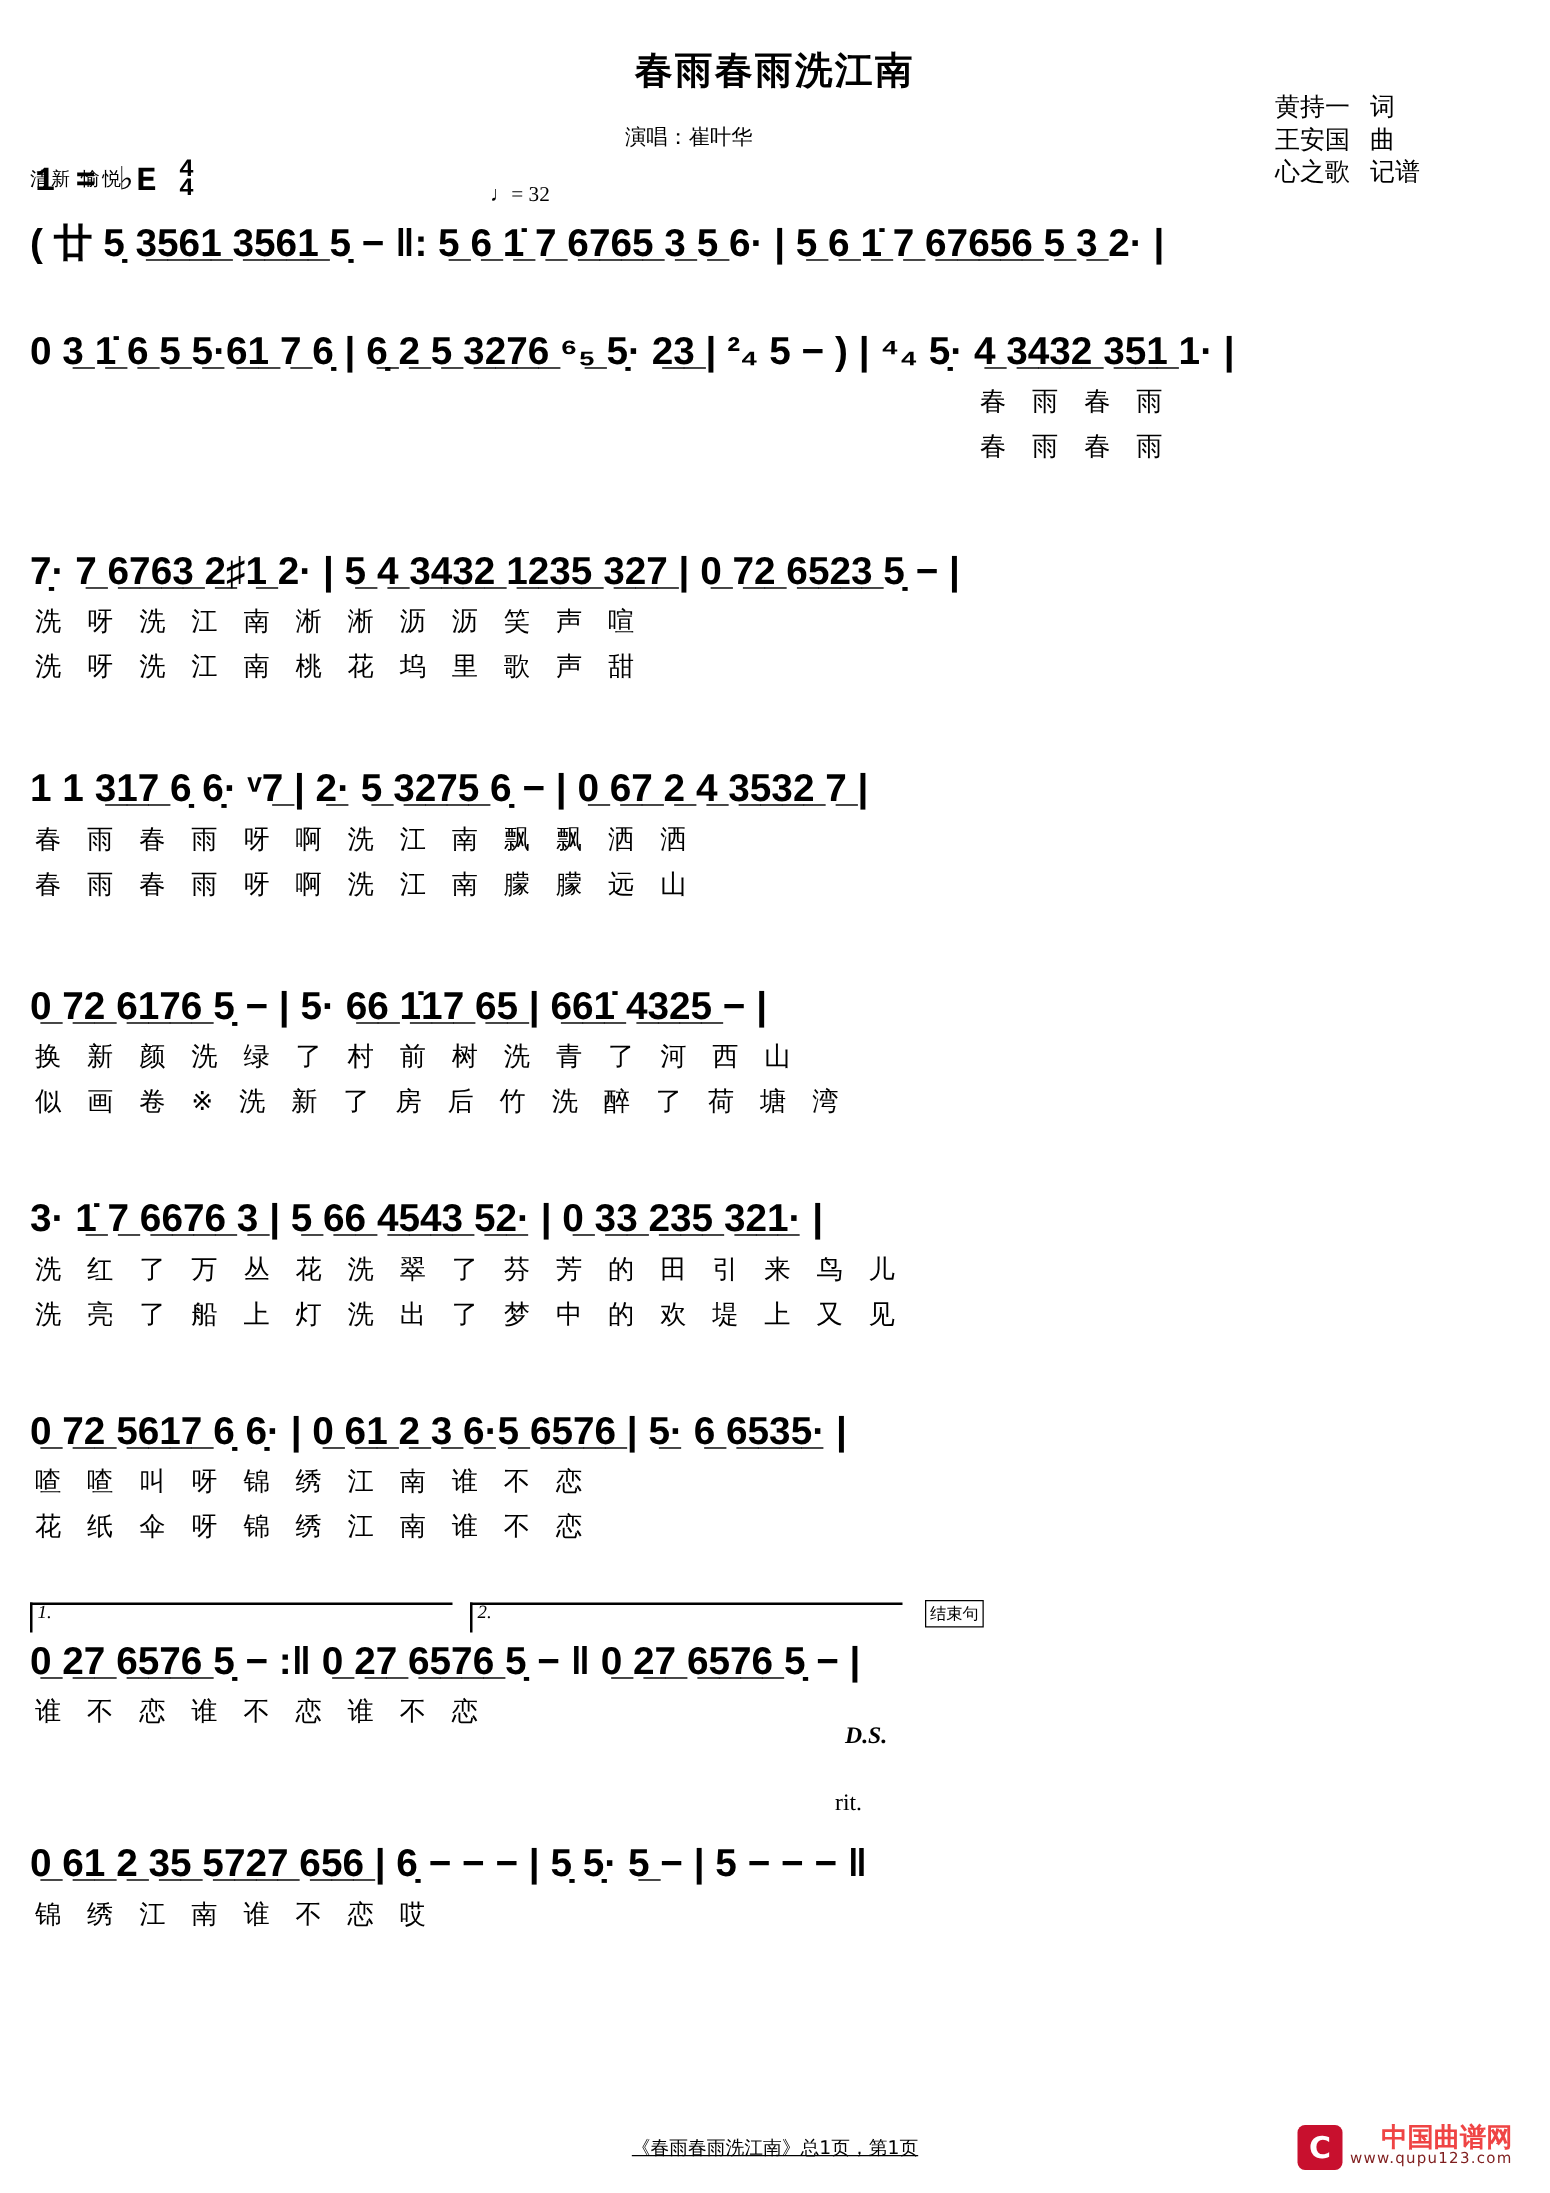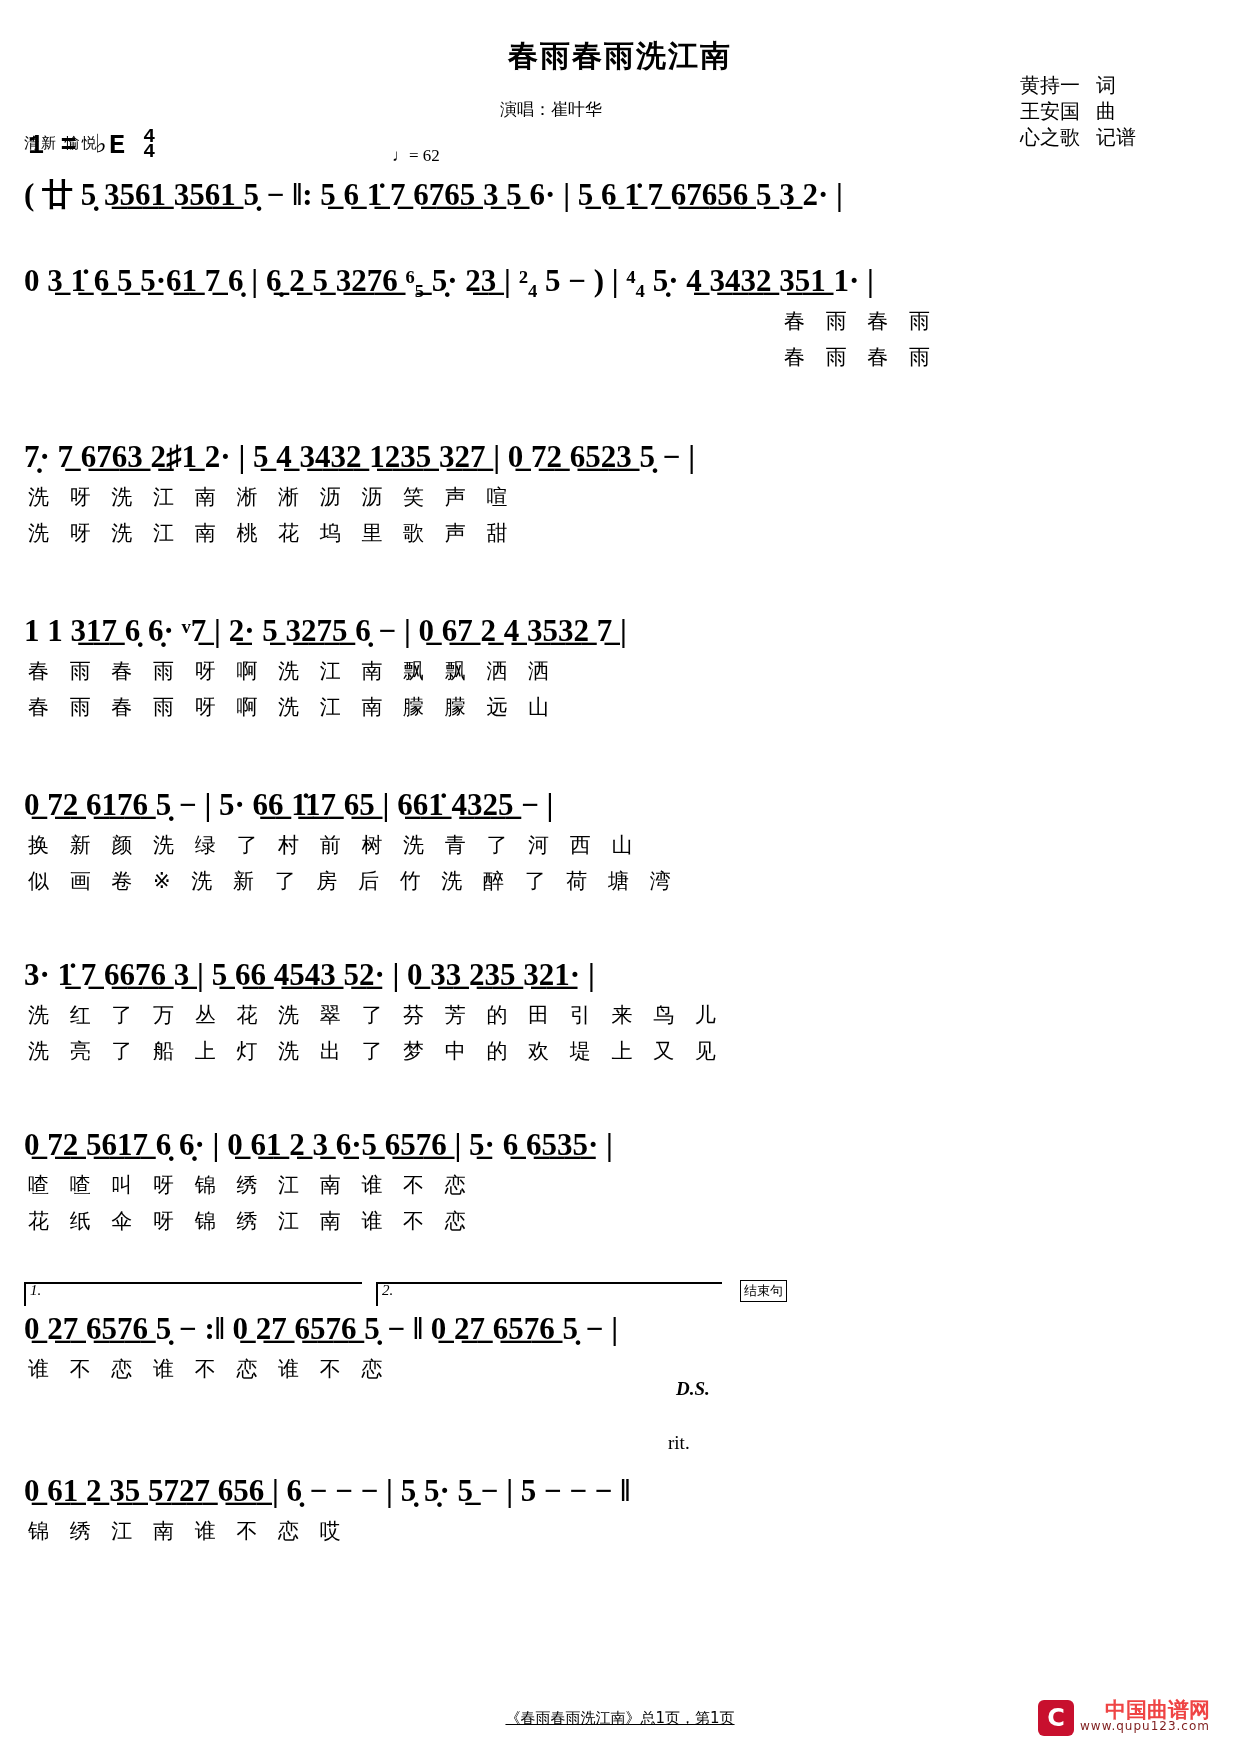--- a/index.html
+++ b/index.html
@@ -62,21 +62,21 @@
   }
   .tempo{
     position:absolute;left:392px;top:146px;
     font-family:"Liberation Serif", serif;
     font-size:17px;
   }
 
   
   .row{position:absolute;left:24px;width:1064px;}
   .notes{
-    font-family:Liberation Serif, serif;
+    font-family:Liberation Sans, sans-serif;
     font-size:31px;
     font-weight:bold;
     letter-spacing:0px;
     white-space:nowrap;
     height:46px;
     line-height:46px;
   }
   .lyr{
     font-family:"DejaVu Sans", sans-serif;
     font-size:21px;
@@ -161,21 +161,21 @@
 
   <div class="keysig">
     <span>1 = ♭E</span>
     <span class="meter">
       <i>4</i>
       <i>4</i>
     </span>
   </div>
 
   <div class="mood">清新 愉悦</div>
-  <div class="tempo">♩= 62</div>
+  <div class="tempo">♩= 32</div>
 
   <div class="row" style="top:172px">
     <div class="notes">( 廿 5̣  3̲5̲6̲1̲  3̲5̲6̲1̲  5̣ −  ‖: 5̲ 6̲ 1̲̇ 7̲  6̲7̲6̲5̲ 3̲ 5̲  6·  |  5̲ 6̲ 1̲̇ 7̲  6̲7̲6̲5̲6̲  5̲ 3̲ 2· |</div>
   </div>
 
   <div class="row" style="top:258px">
     <div class="notes">0 3̲ 1̲̇  6̲ 5̲  5̲·6̲1̲ 7̲  6̣  |  6̣̲ 2̲ 5̲  3̲2̲7̲6̲  ⁶₅̲ 5̣· 2̲3̲ | ²₄ 5 − ) | ⁴₄ 5̣· 4̲  3̲4̲3̲2̲  3̲5̲1̲ 1· |</div>
     <div class="lyr" style="margin-left:760px">春 雨        春 雨</div>
     <div class="lyr second" style="margin-left:760px">春 雨        春 雨</div>
   </div>

